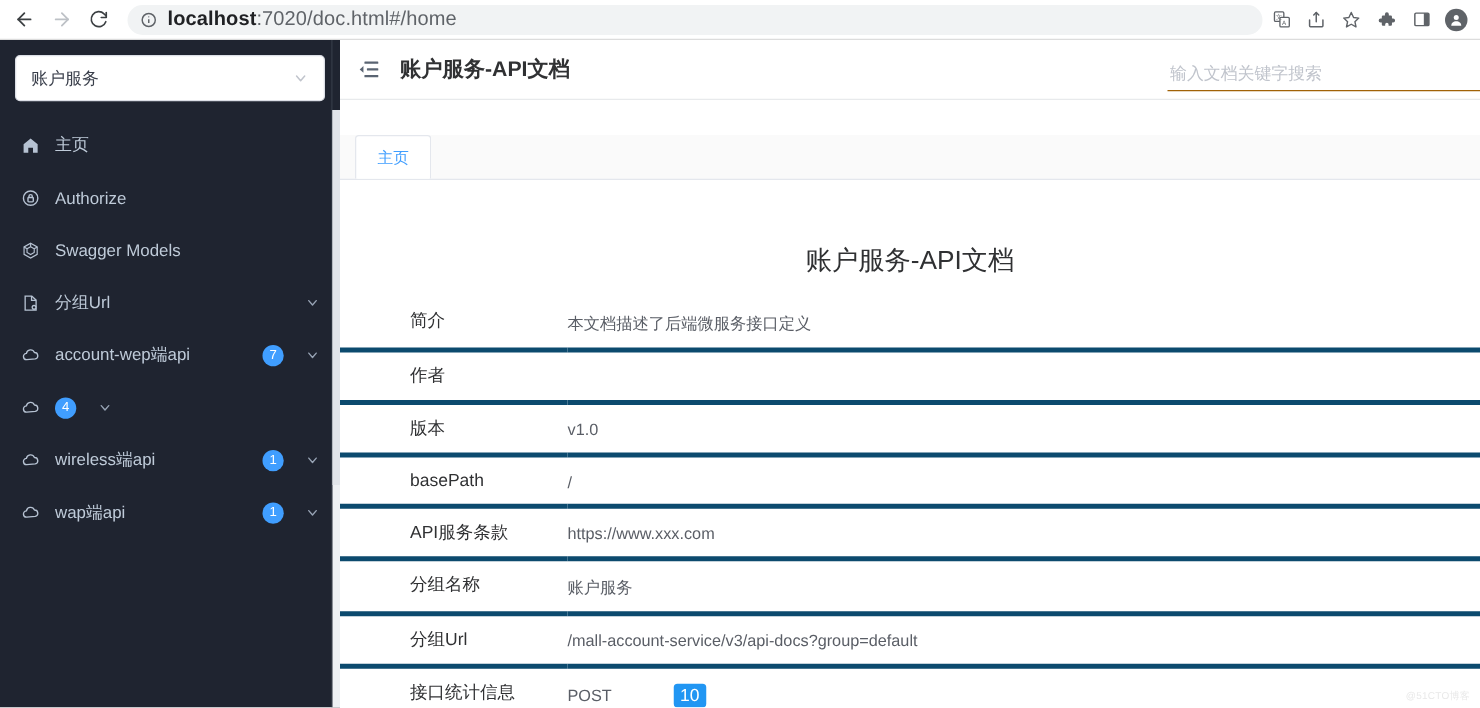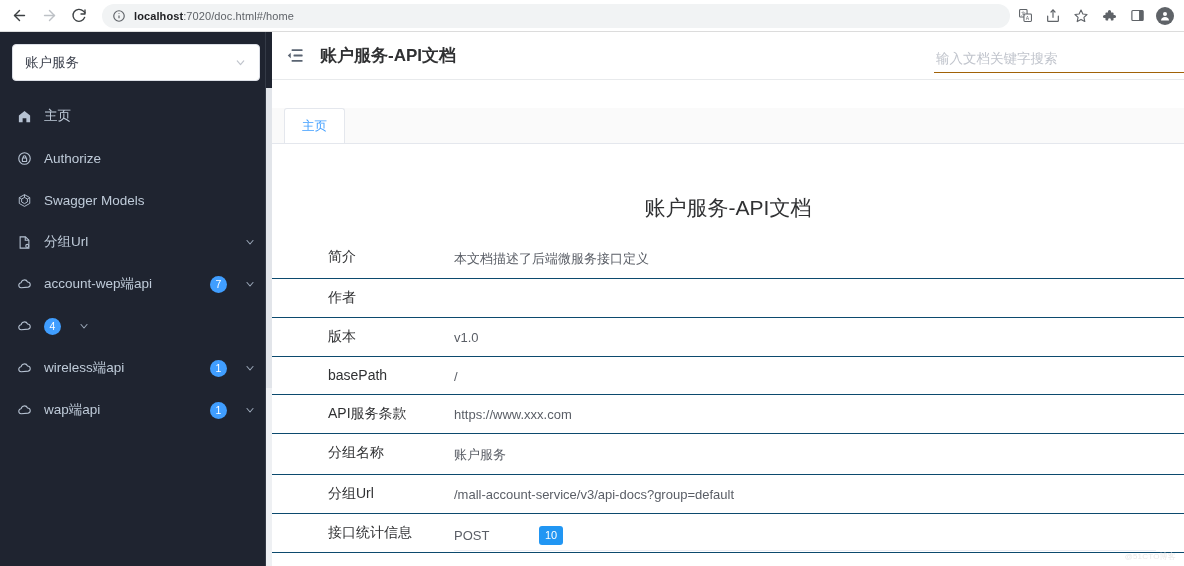--- a/index.html
+++ b/index.html
@@ -32,21 +32,21 @@
     flex: 1;
     max-width: 940px;
     background: #f1f3f4;
     border-radius: 12px;
     display: flex; align-items: center;
     padding: 0 10px;
     gap: 8px;
   }
   .info-icon { width: 14px; height: 14px; color: #5f6368; flex: none; }
   .url-text {
-    font-size: 11px; color: #5f6368;
+    font-size: 16px; color: #5f6368;
     white-space: nowrap; overflow: hidden;
     letter-spacing: 0.1px;
   }
   .url-text b { color: #202124; font-weight: 700; }
 
   .chrome-actions {
     display: flex; align-items: center; gap: 2px;
     padding-right: 6px; margin-left: 2px;
   }
   .chrome-icon {
@@ -195,21 +195,21 @@
     padding: 0 0 0 0;
   }
   .doc-title {
     text-align: center;
     font-size: 21px;
     color: #303133;
     padding: 22px 0 16px 0;
     font-weight: 400;
   }
   .info-table { width: 100%; border-collapse: collapse; }
-  .info-table tr { border-bottom: 1px solid #0c4a6e; }
+  .info-table tr { border-bottom: 4px solid #0c4a6e; }
   .info-table td {
     padding: 10px 0;
     font-size: 14px;
     color: #303133;
     vertical-align: top;
   }
   .info-table td.k {
     width: 182px;
     padding-left: 56px;
     color: #303133;
@@ -227,21 +227,21 @@
     height: 31px;
     border-bottom: 1px solid #ebeef5;
     gap: 0;
   }
   .stat-line:last-child { }
   .stat-method { width: 85px; font-size: 13px; color: #5a5e66; }
   .badge-sq {
     min-width: 24px; height: 19px;
     background: #2196f3;
     color: #fff;
-    font-size: 11px;
+    font-size: 14px;
     border-radius: 3px;
     display: inline-flex; align-items: center; justify-content: center;
     padding: 0 5px;
   }
   .watermark {
     position: absolute;
     right: 8px; bottom: 4px;
     font-size: 8px;
     color: #e9e9e9;
     letter-spacing: 0.2px;

